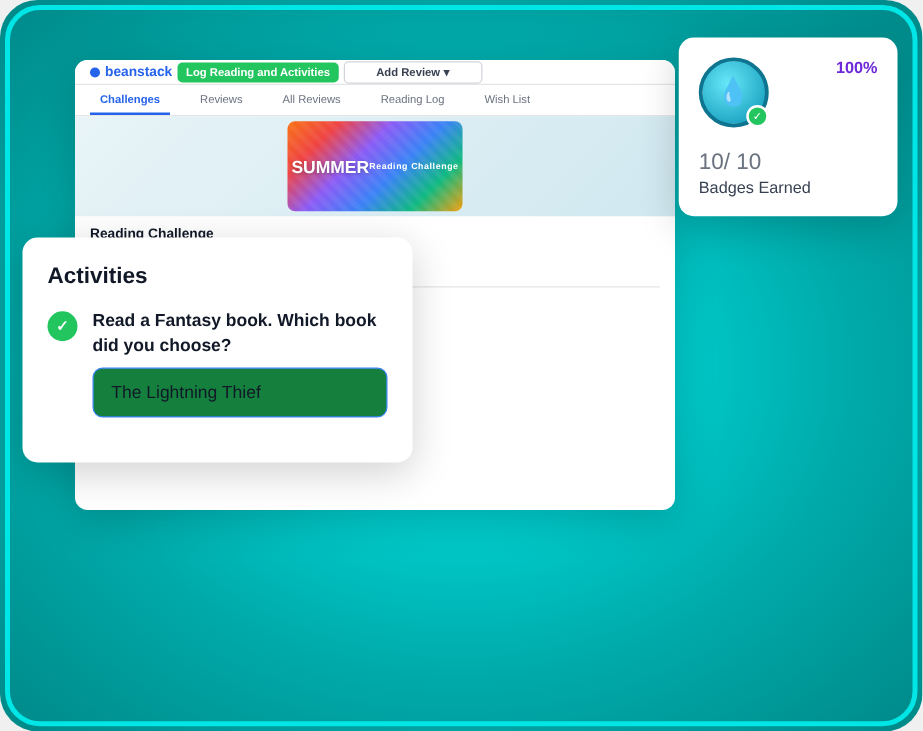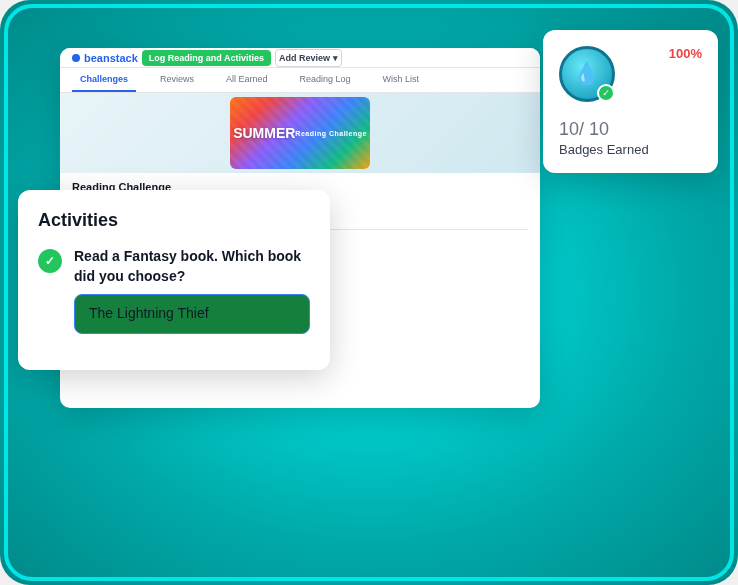--- a/index.html
+++ b/index.html
@@ -69,21 +69,21 @@
       border-radius: 4px;
       white-space: nowrap;
     }
 
     .btn-add-review {
       background: #fff;
       border: 1px solid #d1d5db;
       color: #374151;
       font-size: 9px;
       font-weight: 600;
-      padding: 3px 3px;
+      padding: 3px 25px;
       border-radius: 4px;
       display: flex;
       align-items: center;
       gap: 3px;
     }
 
     
     .browser-nav {
       display: flex;
       gap: 16px;
@@ -423,21 +423,21 @@
       display: flex;
       align-items: center;
       justify-content: center;
       font-size: 9px;
       color: #fff;
     }
 
     .badges-percent {
       font-size: 13px;
       font-weight: 700;
-      color: #ef4444;
+      color: #6d28d9;
       align-self: flex-start;
     }
 
     .badges-count {
       font-size: 28px;
       font-weight: 900;
       color: #111827;
     }
 
     .badges-count span {
@@ -477,21 +477,21 @@
     <div class="btn-log">Log Reading and Activities</div>
     <div class="btn-add-review">
       <span>Add Review</span>
       <span>▾</span>
     </div>
   </div>
 
   <div class="browser-nav">
     <div class="nav-tab active">Challenges</div>
     <div class="nav-tab">Reviews</div>
-    <div class="nav-tab">All Earned</div>
+    <div class="nav-tab">All Reviews</div>
     <div class="nav-tab">Reading Log</div>
     <div class="nav-tab">Wish List</div>
   </div>
 
   <div class="summer-banner">
     <div class="banner-graphic">
       <div class="banner-summer">SUMMER</div>
       <div class="banner-subtitle">Reading Challenge</div>
     </div>
   </div>

